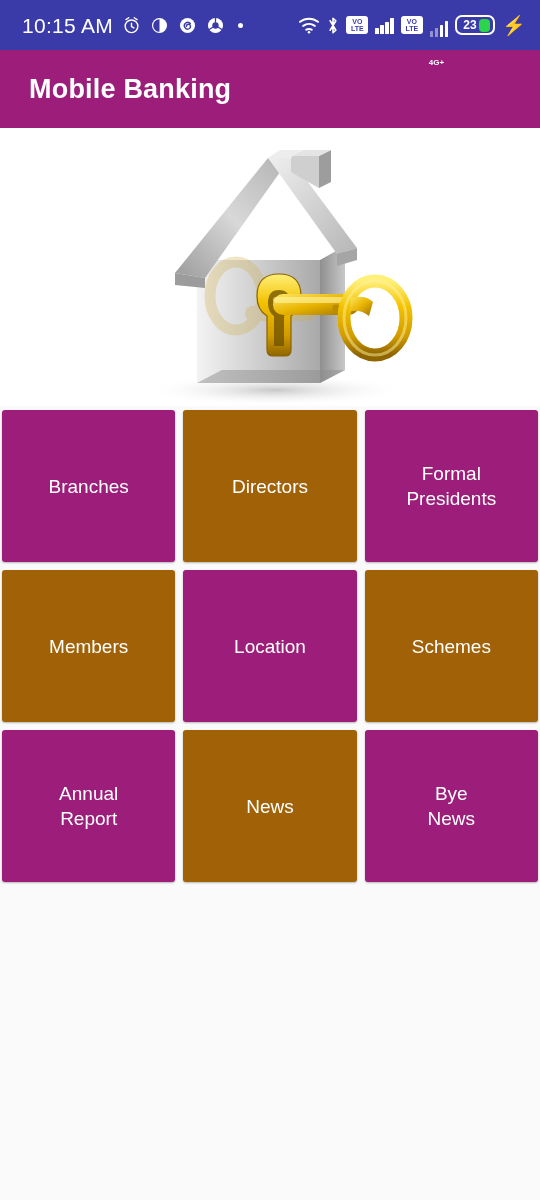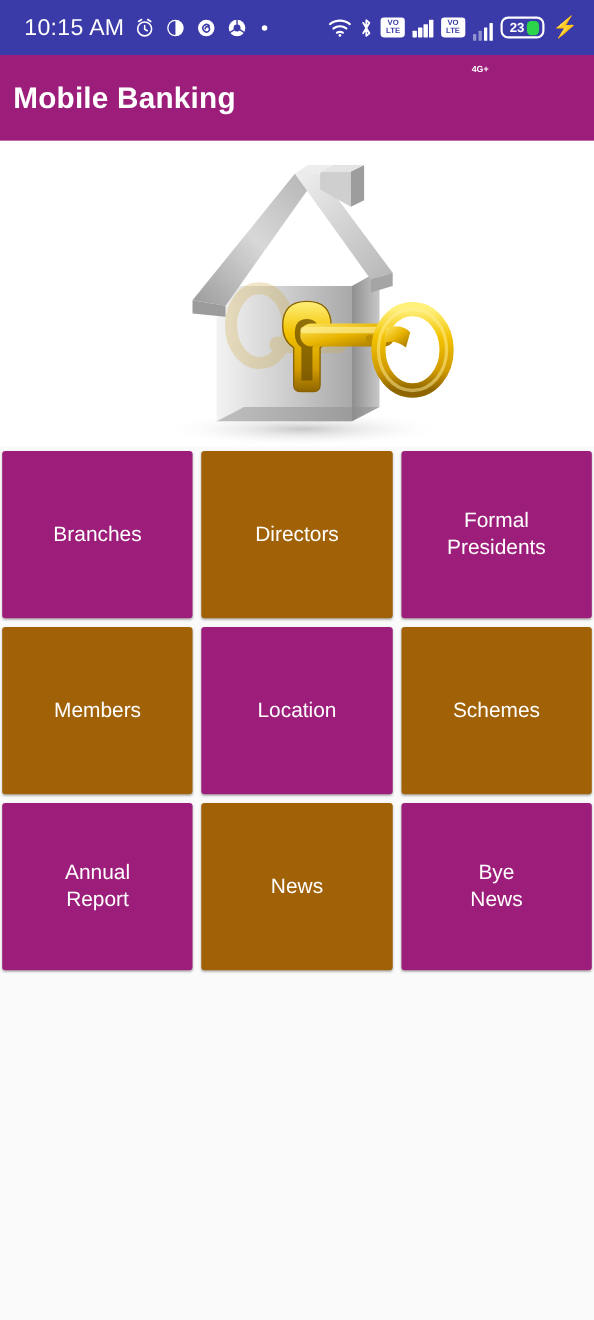--- a/index.html
+++ b/index.html
@@ -47,21 +47,21 @@
   }
   .battery .lvl{ width:11px;height:100%;background:#2BD44A;border-radius:4px;position:absolute;right:3px;top:0;bottom:0;margin:auto;height:13px;}
   .battery .num{ font-size:12px;font-weight:bold;color:#fff;position:absolute;left:6px;line-height:1; }
   .bolt{ font-size:19px; line-height:1; }
 
   
   .appbar{
     height:78px; width:100%;
     background:#9C1E7A;
     display:flex; align-items:center;
-    padding-left:12px;
+    padding-left:29px;
   }
   .appbar-title{ color:#fff; font-size:27px; font-weight:bold; letter-spacing:.2px; }
 
   
   .hero{
     height:278px; width:100%;
     background:#fff;
     display:flex; align-items:flex-end; justify-content:center;
     overflow:hidden;
   }

